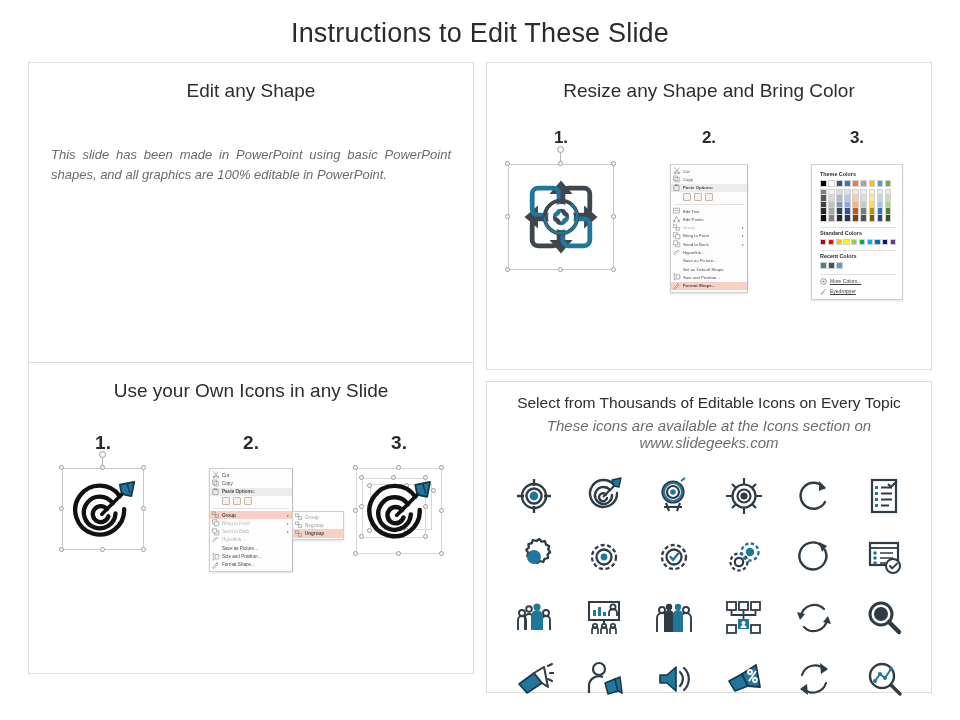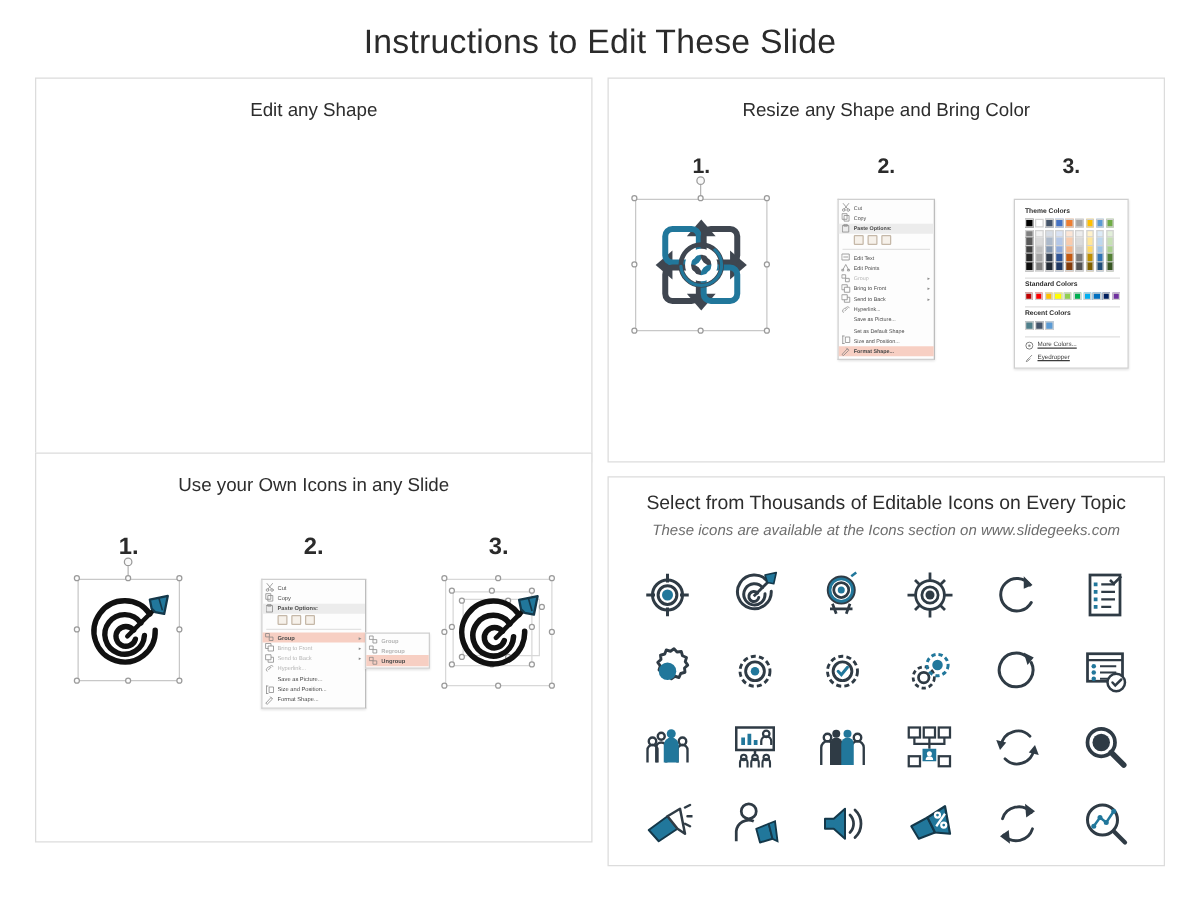--- a/index.html
+++ b/index.html
@@ -24,27 +24,27 @@
     border: 1px solid #dcdcdc;
     background: #ffffff;
   }
   #panel-tl { left: 28px;  top: 62px;  width: 446px; height: 308px; }
   #panel-tr { left: 486px; top: 62px;  width: 446px; height: 308px; }
   #panel-bl { left: 28px;  top: 362px; width: 446px; height: 312px; }
   #panel-br { left: 486px; top: 381px; width: 446px; height: 312px; }
 
   .panel-title {
     text-align: center; color: #2d2d2d;
-    font-size: 15px; font-weight: 400;
+    font-size: 19px; font-weight: 400;
     margin-top: 17px;
   }
   #panel-br .panel-title { font-size: 15.5px; margin-top: 12px; }
   .panel-subtitle {
     text-align: center; color: #6d6d6d;
-    font-size: 12px; font-style: italic; margin-top: 5px;
+    font-size: 15px; font-style: italic; margin-top: 5px;
   }
 
   
   .para-wrap { padding: 0 22px; margin-top: 43px; }
   .para {
     font-size: 13px; font-style: italic; color: #6b6b6b;
     line-height: 1.55; text-align: justify;
   }
   .para + .para { margin-top: 38px; }
 
@@ -158,20 +158,21 @@
 </head>
 <body>
 
 <div class="slide">
 
   <div class="slide-title">Instructions to Edit These Slide</div>
 
   <div class="panel" id="panel-tl">
     <div class="panel-title">Edit any Shape</div>
     <div class="para-wrap">
+      <div class="para">This slide has been made in PowerPoint using basic PowerPoint shapes, and all graphics are 100% editable in PowerPoint.</div>
     </div>
   </div>
 
   <div class="panel" id="panel-tr">
     <div class="panel-title">Resize any Shape and Bring Color</div>
     <div class="steps-row">
 
       <div class="step">
         <div class="step-num">1.</div>
         <div class="step-art">

